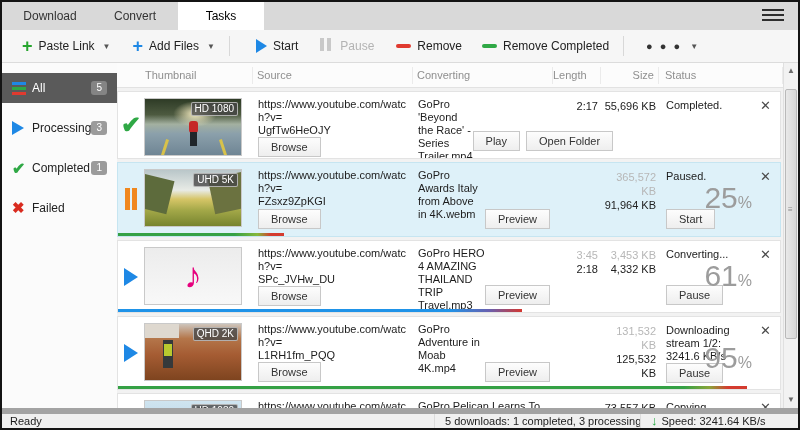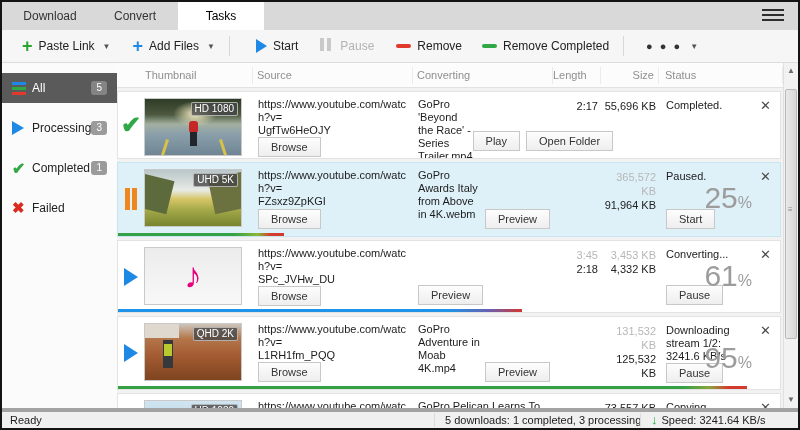--- a/index.html
+++ b/index.html
@@ -103,21 +103,21 @@
   .pg-g95 { background:linear-gradient(90deg,#35a145 0%,#35a145 90%,#8aa53a 94%,#d43b2f 97%,#d43b2f 100%); }
 
   
   #vscroll { position:absolute; right:1px; top:61px; width:14px; height:345px; background:#f2f2f2; border-left:1px solid #e0e0e0; }
   .sb-arrow { position:absolute; left:1px; width:12px; height:14px; color:#6a6a6a; font-size:8px; text-align:center; line-height:14px; background:#f2f2f2; }
   #sb-up { top:1px; } #sb-down { bottom:1px; }
   #sb-thumb { position:absolute; left:1px; top:26px; width:12px; height:250px; background:linear-gradient(90deg,#e9e9e9,#d6d6d6); border:1px solid #b9b9b9; border-radius:2px; }
   #sb-grip { position:absolute; left:2px; top:118px; width:6px; color:#8a8a8a; font-size:8px; line-height:4px; }
 
   
-  #statusbar { position:absolute; left:0; bottom:0; width:796px; height:20px; background:#f0f0f0; border-top:4px solid #a3a3a3; display:flex; align-items:center; }
+  #statusbar { position:absolute; left:0; bottom:0; width:796px; height:20px; background:#f0f0f0; border-top:6px solid #a3a3a3; display:flex; align-items:center; }
   #sb-ready { padding-left:8px; color:#1c1c1c; }
   #sb-counts { position:absolute; left:432px; color:#1c1c1c; border-left:1px solid #dcdcdc; padding-left:10px; height:14px; line-height:14px; }
   #sb-speed { position:absolute; left:638px; display:flex; align-items:center; gap:4px; border-left:1px solid #dcdcdc; padding-left:10px; height:14px; line-height:14px; }
   .dl-arrow { color:#1faa3c; font-weight:bold; font-size:13px; }
 </style>
 </head>
 <body>
 
 <div id="window">
 
@@ -299,20 +299,21 @@
           <span class="note">♪</span>
         </div>
       </div>
       <div class="scell">
         <div class="url"><span>https://www.youtube.com/watch?v=</span><br><span>SPc_JVHw_DU</span></div>
         <div class="btnrow">
             <button class="btn">Browse</button>
           </div>
       </div>
       <div class="dcell">
+        <div class="dest">GoPro HERO 4   AMAZING THAILAND TRIP   Travel.mp3</div>
         <div class="btnrow">
             <button class="btn">Preview</button>
           </div>
       </div>
       <div class="lcell">
         <div class="grayval">3:45</div>
         <div>2:18</div>
       </div>
       <div class="zcell">
         <div class="grayval">3,453 KB</div>

